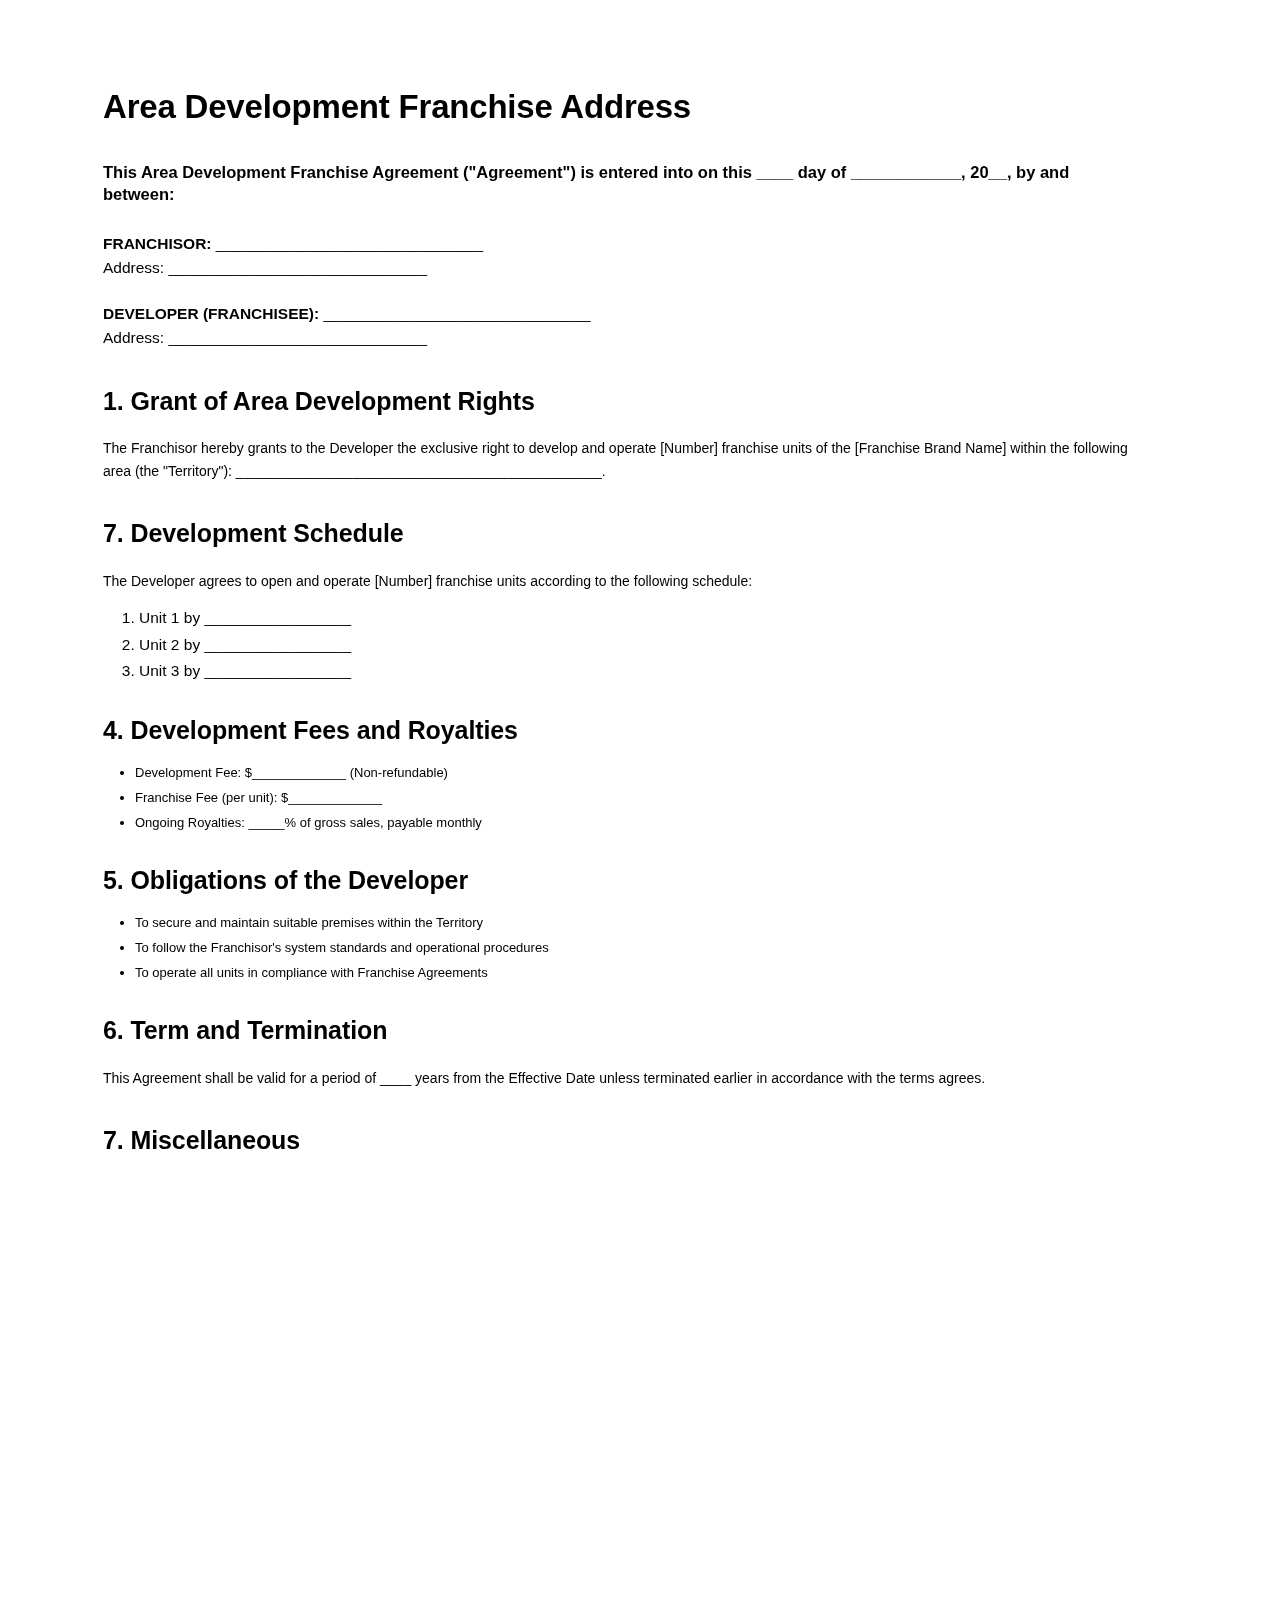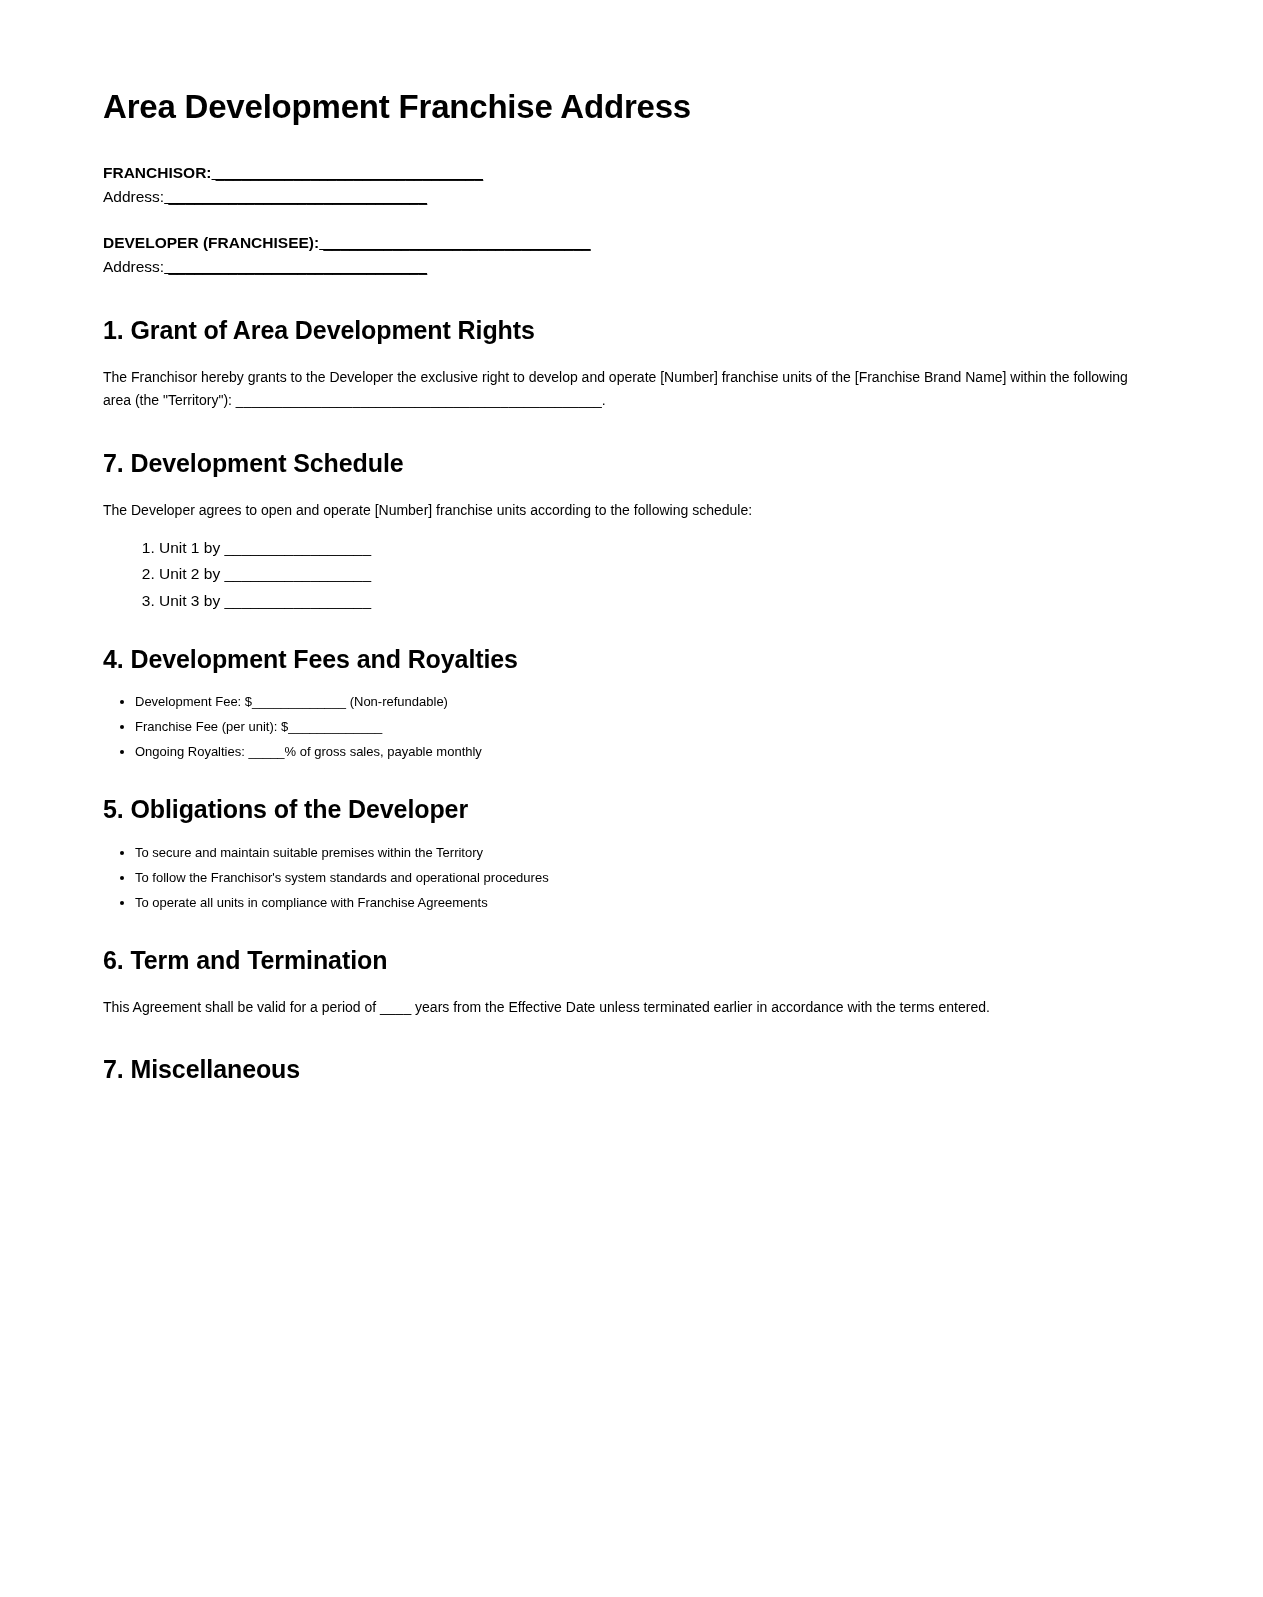--- a/index.html
+++ b/index.html
@@ -61,47 +61,46 @@
     max-width: 1030px;
   }
   ol.schedule-list {
     margin: 18px 0 10px 0;
     padding-left: 36px;
     font-size: 15.5px;
     line-height: 1.0;
   }
   ol.schedule-list li {
     margin-bottom: 11px;
-    margin-left: 20px;
   }
   ul.bullet-list {
     margin: 14px 0 10px 0;
     padding-left: 32px;
     font-size: 13px;
     line-height: 1.0;
     list-style-type: disc;
   }
   ul.bullet-list li {
     margin-bottom: 12px;
   }
   .fill {
     white-space: pre;
-    text-decoration: underline;
   }
   .spacer-bottom {
     height: 250px;
   }
 </style>
 </head>
 <body>
 
 <div class="page">
 
   <h1 class="doc-title">Area Development Franchise Address</h1>
 
+  <p class="intro">This Area Development Franchise Agreement ("Agreement") is entered into on this ____ day of ____________, 20__, by and between:</p>
 
   <div class="party-block">
     <p class="party-line"><span class="lbl">FRANCHISOR:</span><span class="fill"> _______________________________</span></p>
     <p class="party-line"><span>Address:</span><span class="fill"> ______________________________</span></p>
   </div>
 
   <div class="party-block">
     <p class="party-line"><span class="lbl">DEVELOPER (FRANCHISEE):</span><span class="fill"> _______________________________</span></p>
     <p class="party-line"><span>Address:</span><span class="fill"> ______________________________</span></p>
   </div>
@@ -135,21 +134,21 @@
     <h2 class="section-heading">5. Obligations of the Developer</h2>
     <ul class="bullet-list">
       <li>To secure and maintain suitable premises within the Territory</li>
       <li>To follow the Franchisor's system standards and operational procedures</li>
       <li>To operate all units in compliance with Franchise Agreements</li>
     </ul>
   </section>
 
   <section>
     <h2 class="section-heading">6. Term and Termination</h2>
-    <p class="body-text">This Agreement shall be valid for a period of ____ years from the Effective Date unless terminated earlier in accordance with the terms entered.</p>
+    <p class="body-text">This Agreement shall be valid for a period of ____ years from the Effective Date unless terminated earlier in accordance with the terms agrees.</p>
   </section>
 
   <section>
     <h2 class="section-heading">7. Miscellaneous</h2>
   </section>
 
   <div class="spacer-bottom"></div>
 
 </div>
 

